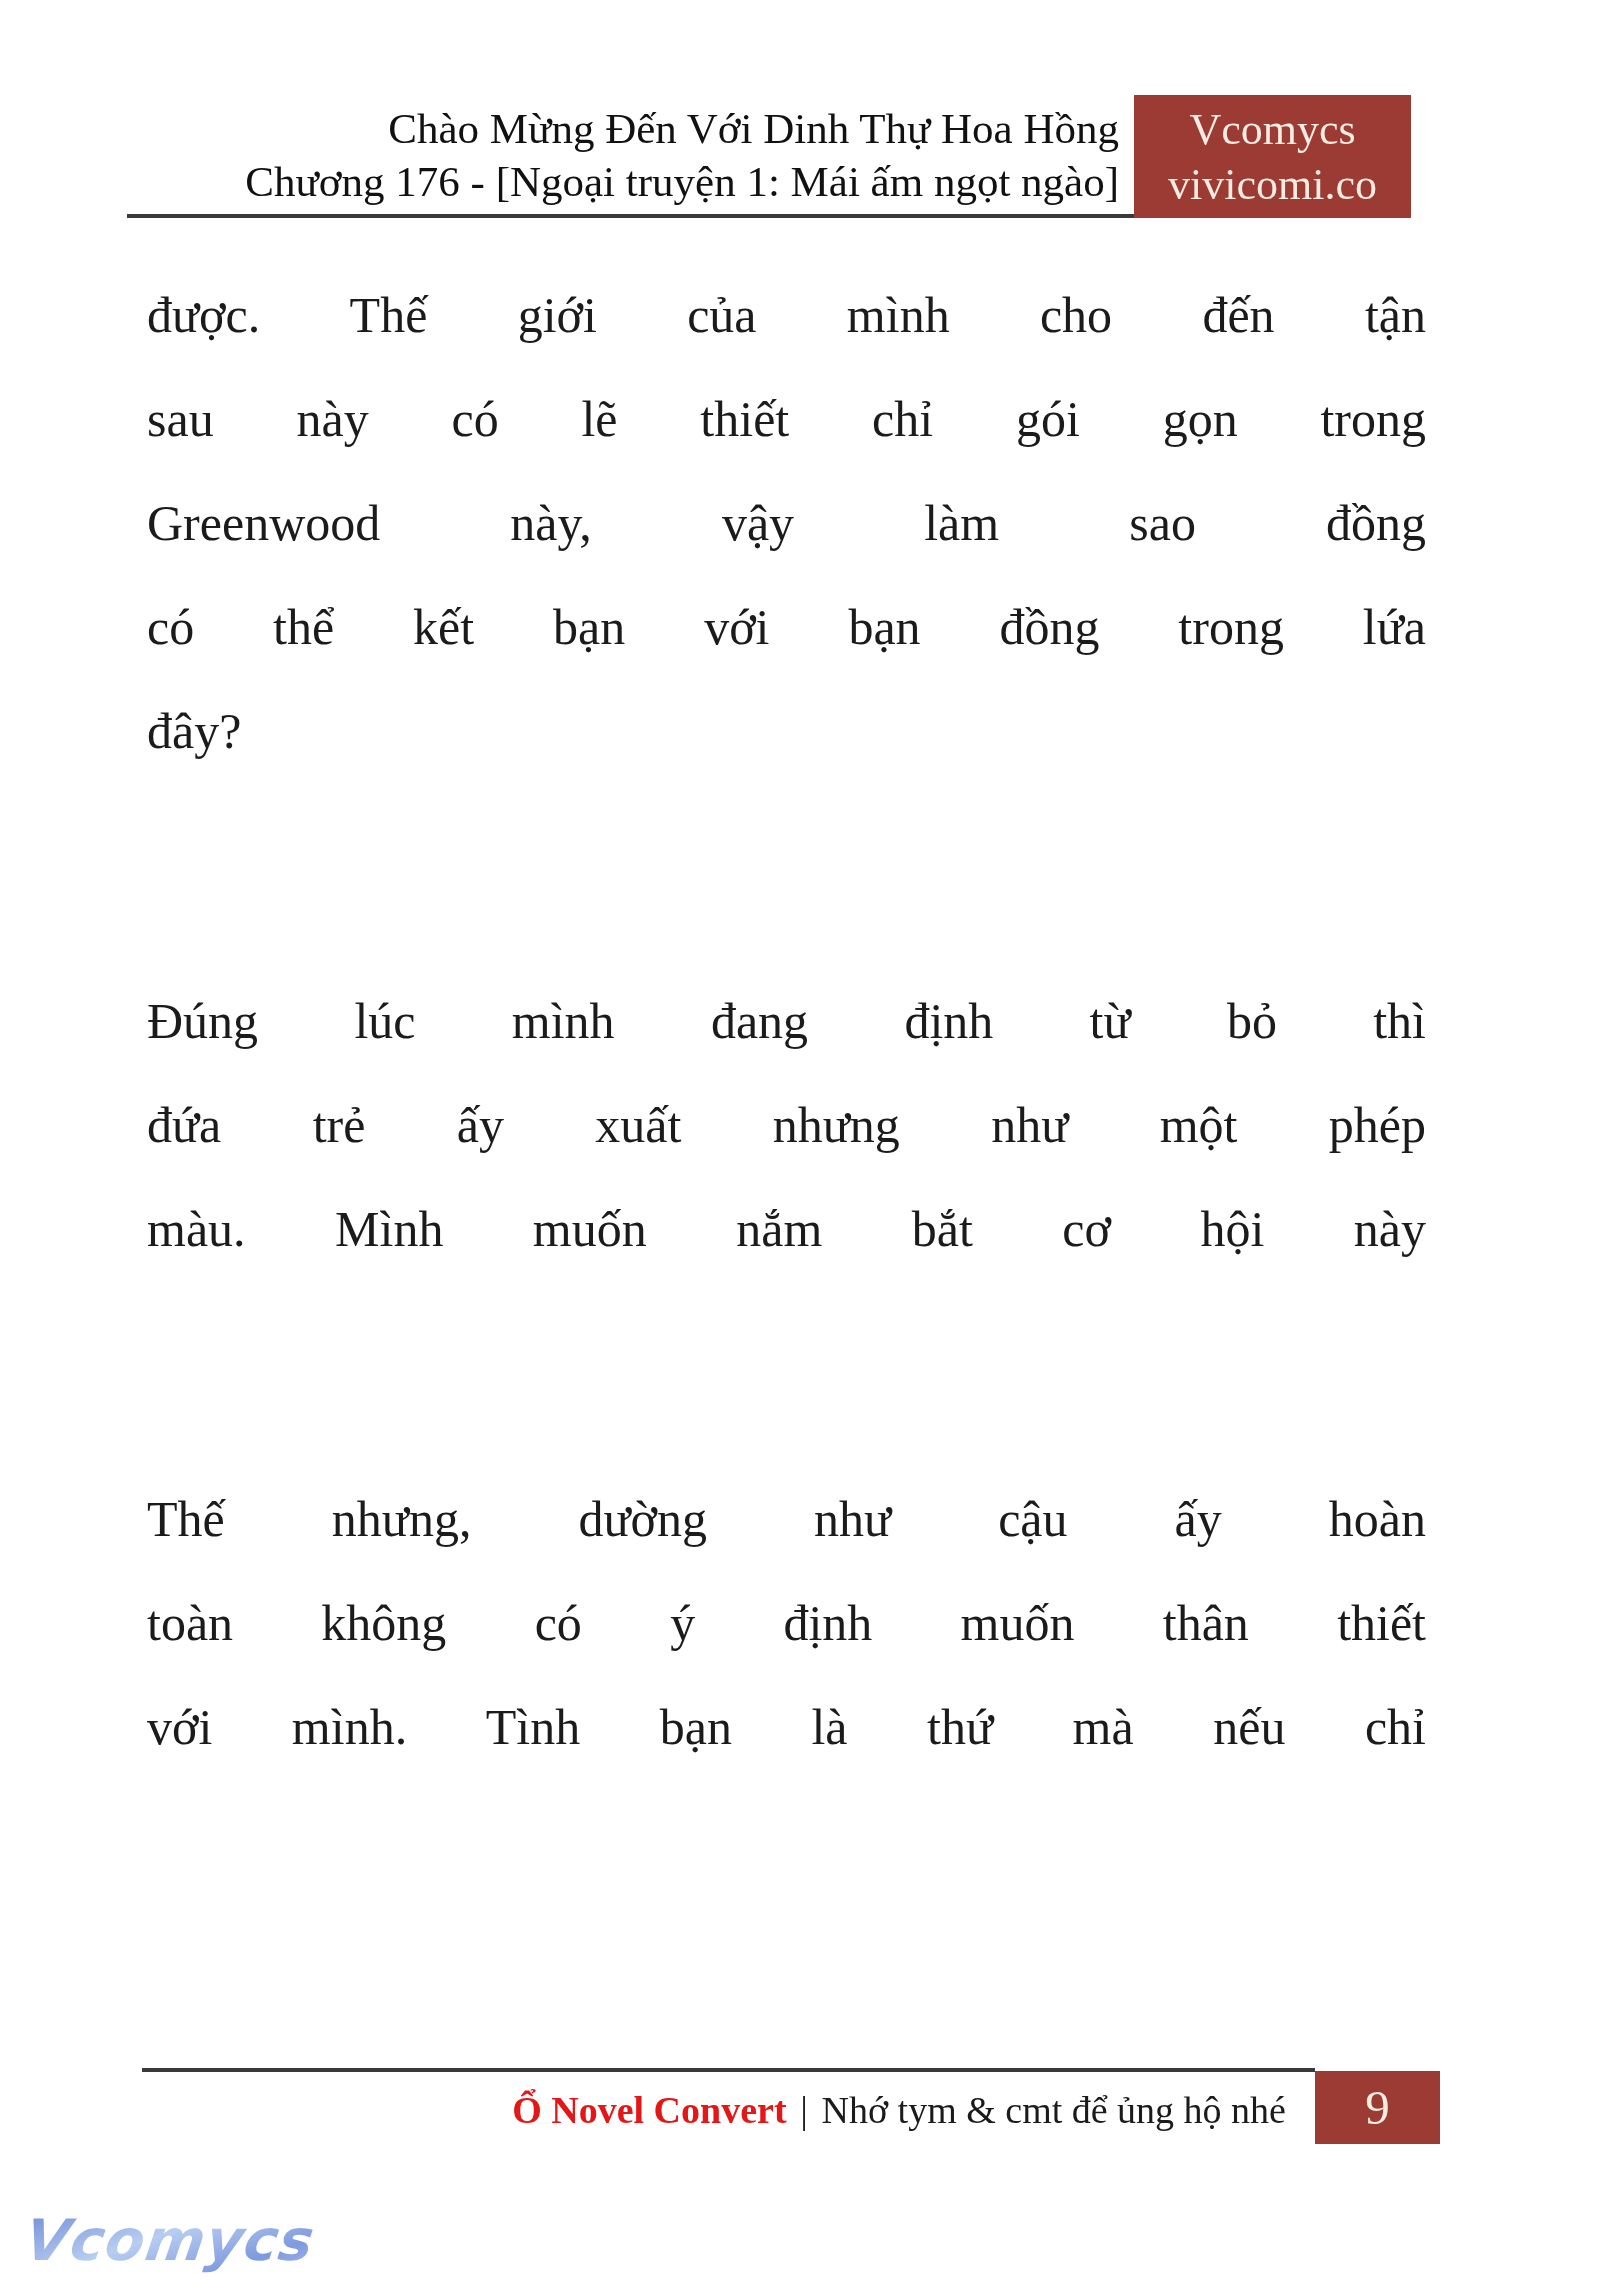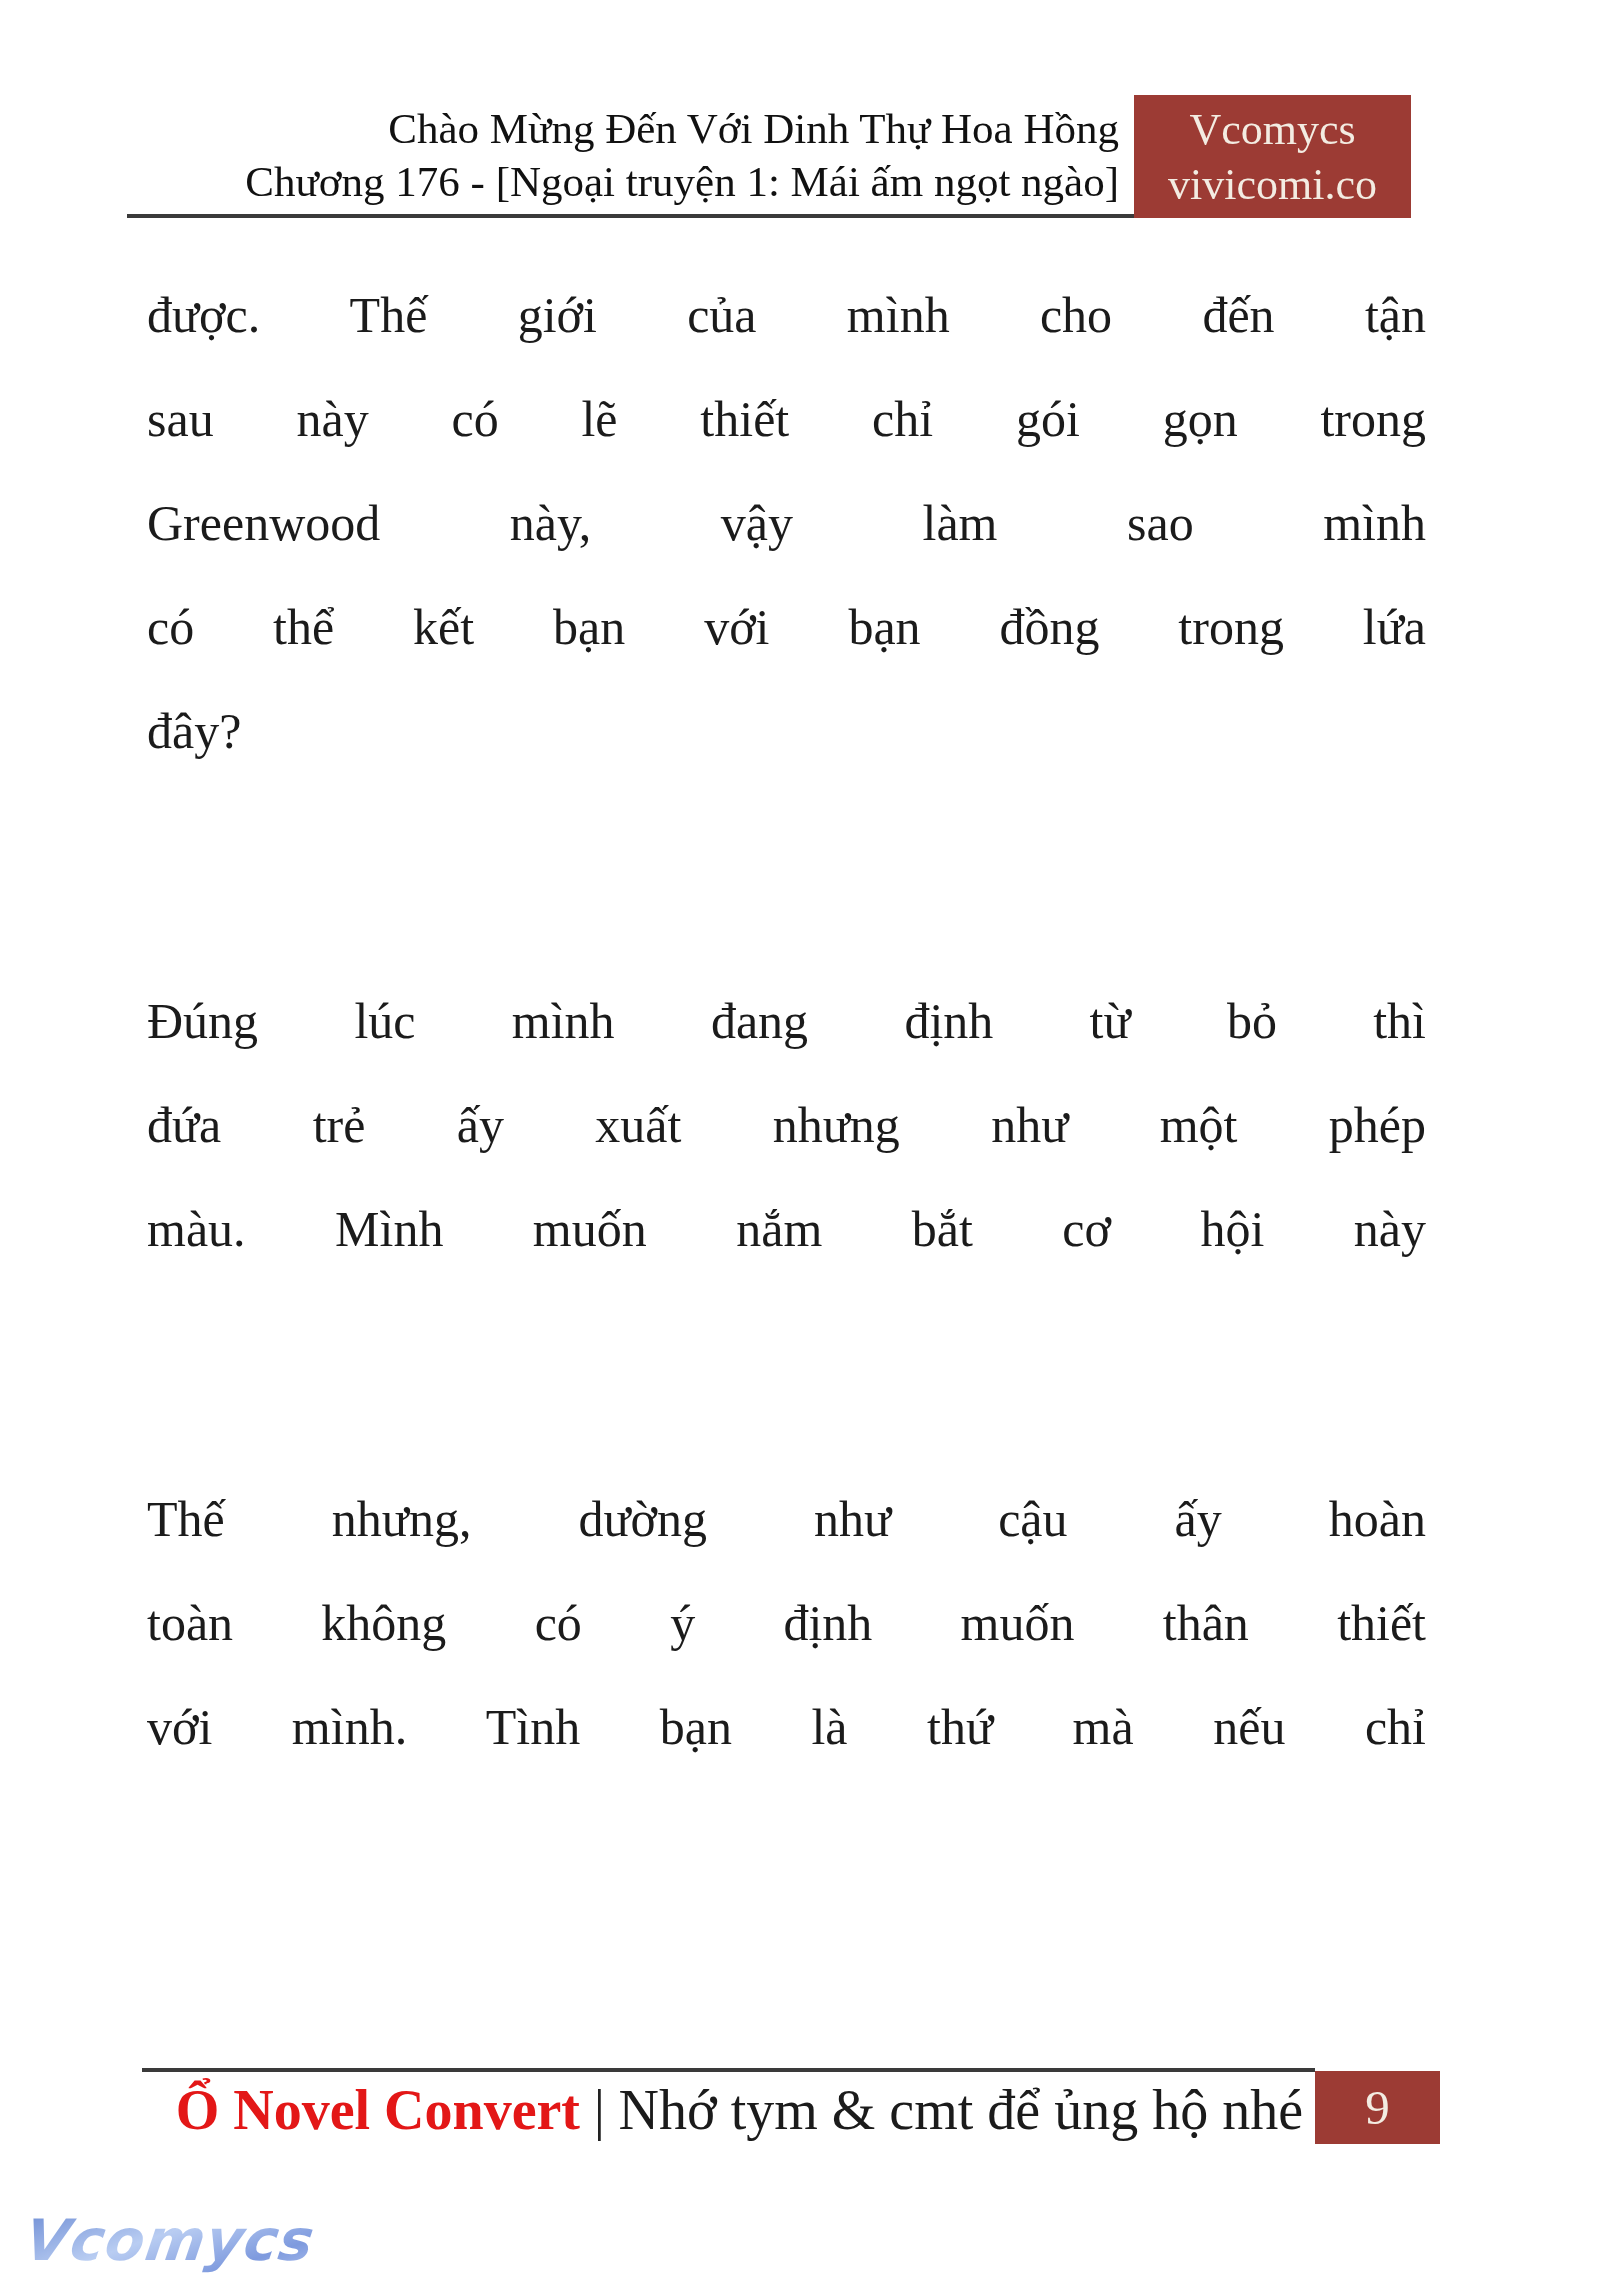--- a/index.html
+++ b/index.html
@@ -68,22 +68,22 @@
     position: absolute;
     left: 142px;
     top: 2068px;
     width: 1173px;
     height: 3.9px;
     background: #3a3a3a;
   }
   .footer-text {
     position: absolute;
     top: 2082px;
-    right: 319px;
-    font-size: 56px;
+    right: 336px;
+    font-size: 38px;
     line-height: 57px;
     white-space: nowrap;
     color: #1b1b1b;
     text-align: right;
   }
   .footer-brand {
     color: #e31717;
     font-weight: bold;
   }
   .footer-sep {
@@ -137,21 +137,21 @@
     <div>Vcomycs</div>
     <div>vivicomi.co</div>
   </div>
 
   <div class="header-divider"></div>
 
   <div class="body-text">
     <div class="para">
       <div class="line">được. Thế giới của mình cho đến tận</div>
       <div class="line">sau này có lẽ thiết chỉ gói gọn trong</div>
-      <div class="line">Greenwood này, vậy làm sao mình</div>
+      <div class="line">Greenwood này, vậy làm sao đồng</div>
       <div class="line">có thể kết bạn với bạn đồng trong lứa</div>
       <div class="line last">đây?</div>
     </div>
     <div class="para">
       <div class="line">Đúng lúc mình đang định từ bỏ thì</div>
       <div class="line">đứa trẻ ấy xuất nhưng như một phép</div>
       <div class="line">màu. Mình muốn nắm bắt cơ hội này</div>
     </div>
     <div class="para">
       <div class="line">Thế nhưng, dường như cậu ấy hoàn</div>

